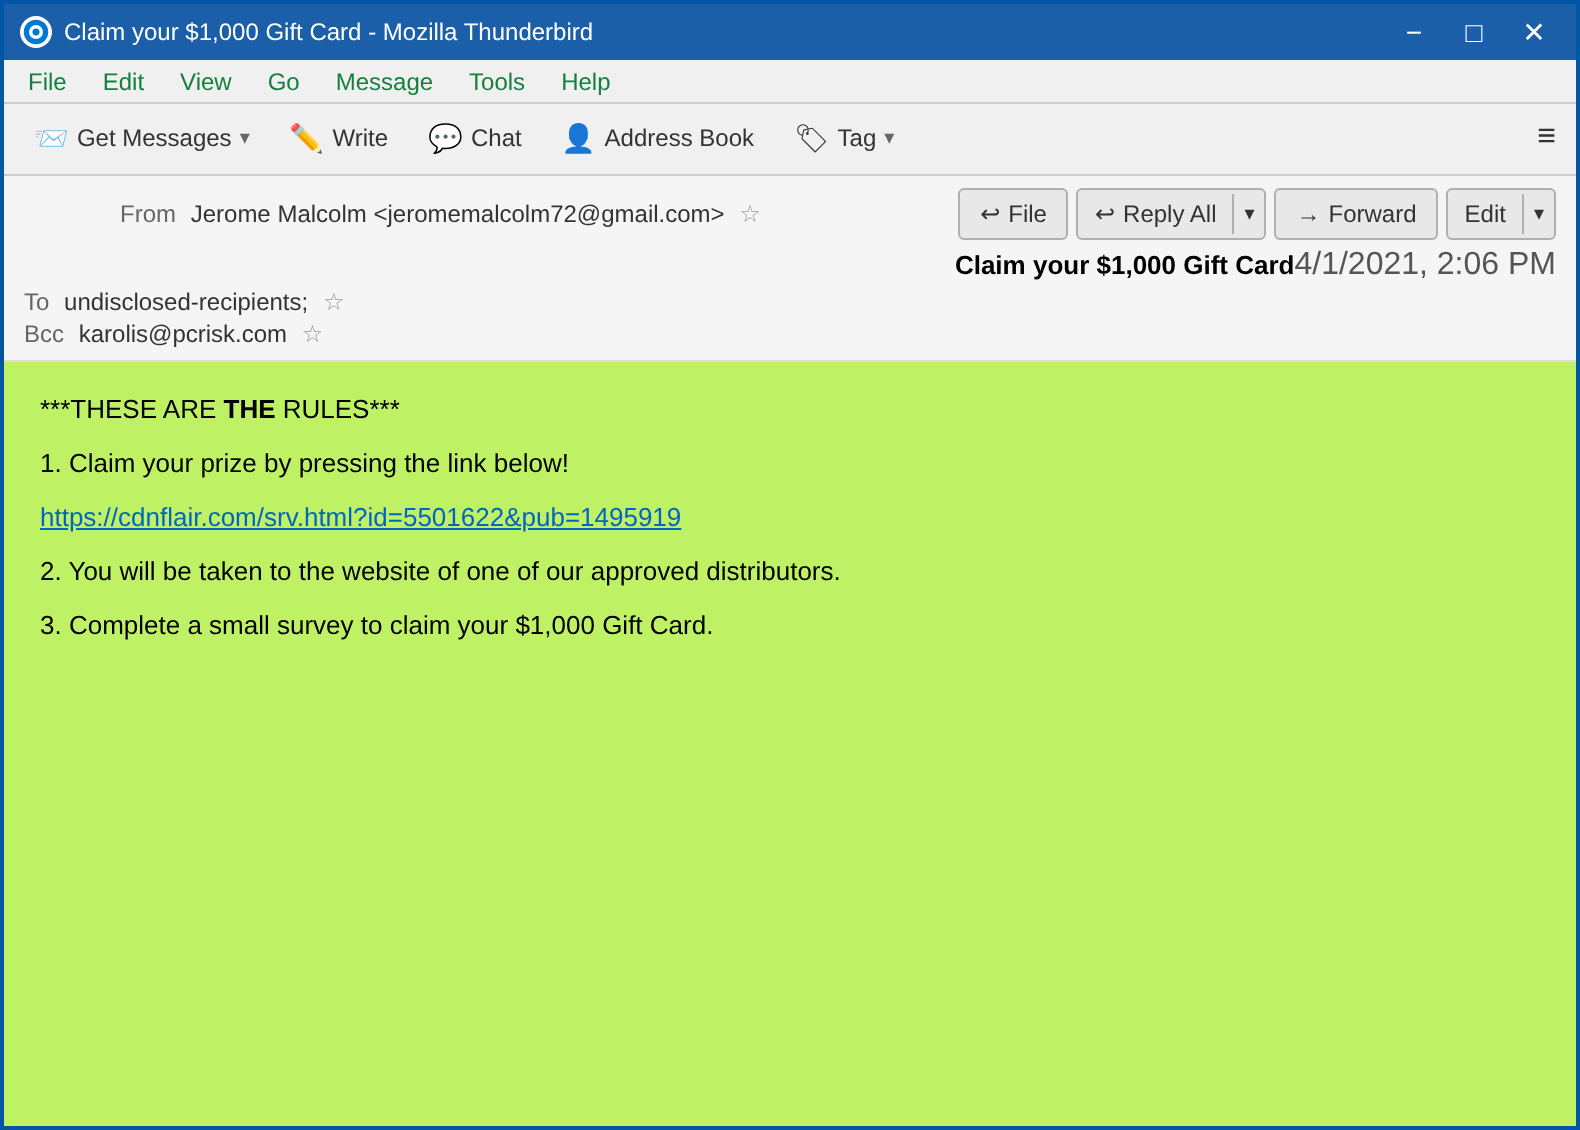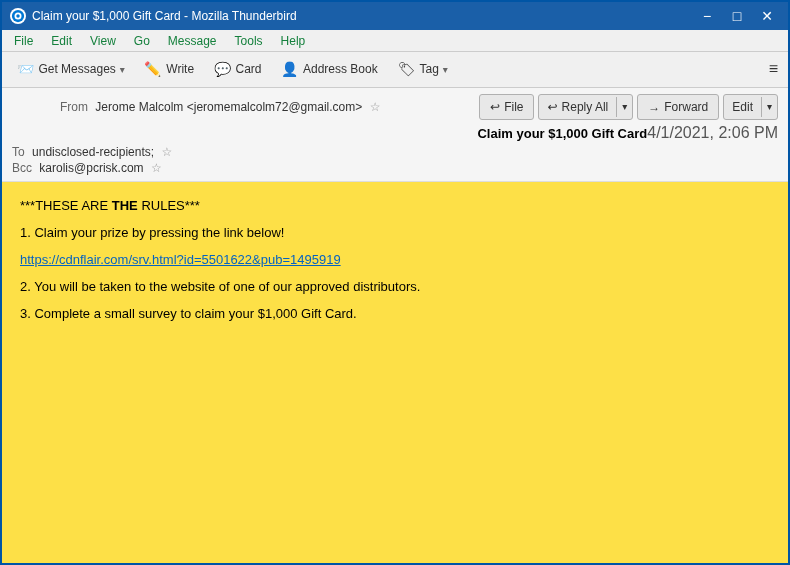--- a/index.html
+++ b/index.html
@@ -126,21 +126,21 @@
     .action-btn-split .arrow-part {
       padding: 3px 5px;
       cursor: pointer;
       font-size: 10px;
       color: #333;
     }
 
     
     .email-body {
       padding: 16px 18px;
-      background: #fde047;
+      background: #bef264;
       height: calc(565px - 28px - 22px - 36px - 60px - 34px);
       overflow-y: auto;
       font-size: 13px;
       color: #000;
     }
     .email-body p { margin-bottom: 12px; }
     .email-body .link { color: #0563C1; text-decoration: underline; cursor: pointer; }
     .bold { font-weight: bold; }
 
     .hamburger-icon { font-size: 16px; color: #333; cursor: pointer; padding: 4px; }
@@ -190,21 +190,21 @@
       <span class="toolbar-icon">📨</span>
       <span>Get Messages</span>
       <span class="dropdown-arrow">▾</span>
     </button>
     <button class="toolbar-btn">
       <span class="toolbar-icon">✏️</span>
       <span>Write</span>
     </button>
     <button class="toolbar-btn">
       <span class="toolbar-icon">💬</span>
-      <span>Card</span>
+      <span>Chat</span>
     </button>
     <button class="toolbar-btn">
       <span class="toolbar-icon">👤</span>
       <span>Address Book</span>
     </button>
     <button class="toolbar-btn">
       <span class="toolbar-icon">🏷</span>
       <span>Tag</span>
       <span class="dropdown-arrow">▾</span>
     </button>

